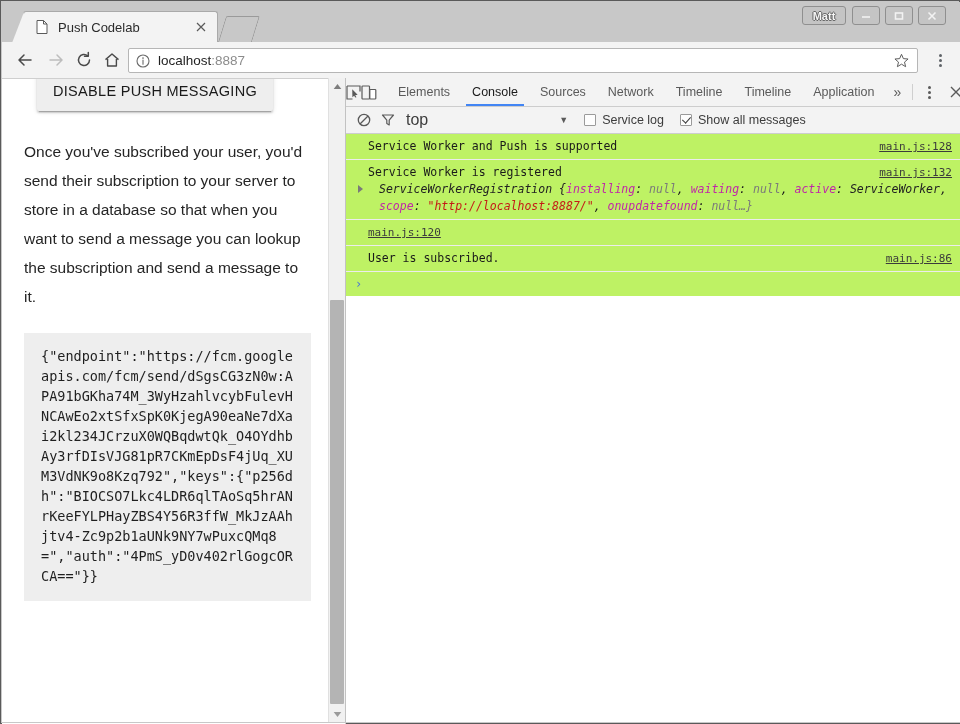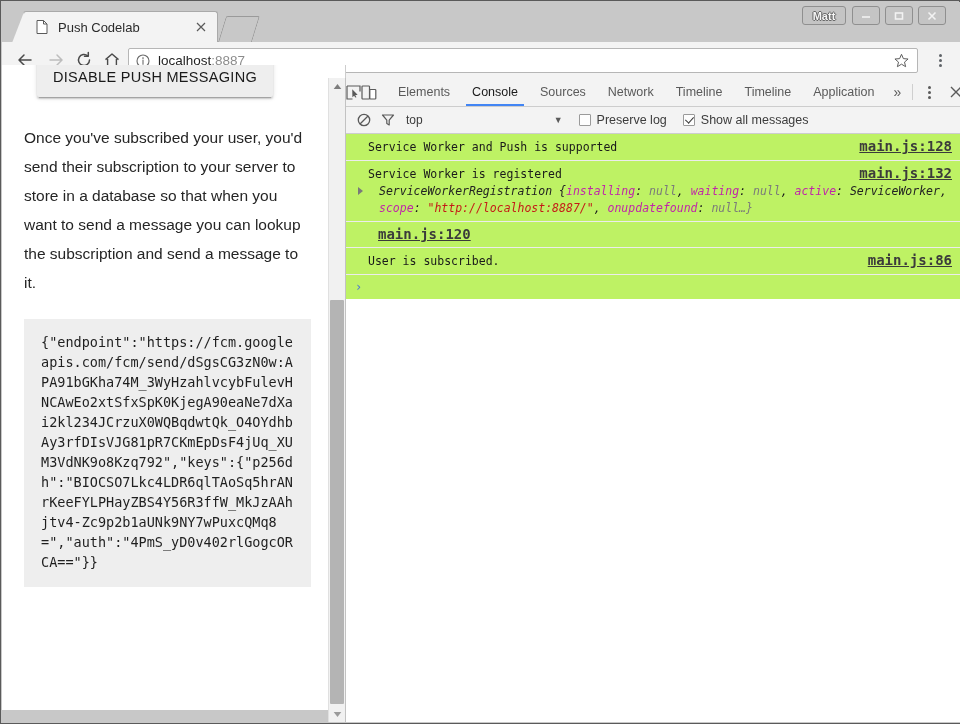--- a/index.html
+++ b/index.html
@@ -189,21 +189,21 @@
     gap: 2px;
   }
   .chrome-menu i {
     display:block; width:3px; height:3px;
     border-radius:50%; background:#5f6368;
   }
 
   
   .viewport {
     position: absolute;
-    left: 1px; top: 64px;
+    left: 1px; top: 78px;
     width: 343px; height: 645px;
     background: #ffffff;
     overflow: hidden;
     border-right: 1px solid #cdcdcd;
   }
   .page {
     position: absolute;
     left: 0; top: 0;
     width: 327px;
     padding: 0 22px;
@@ -355,21 +355,21 @@
     border-bottom: 1px solid #cdcdcd;
     display: flex;
     align-items: center;
     padding: 0 6px;
   }
   .con-tb-icon {
     width: 24px; height: 24px;
     display:flex; align-items:center; justify-content:center;
   }
   .con-context {
-    font-size: 12px;
+    font-size: 16px;
     color: #3c3c3c;
     margin-left: 6px;
   }
   .con-caret {
     margin-left: 131px;
     color: #5a5a5a;
     font-size: 9px;
   }
   .con-check {
     display: flex;
@@ -415,23 +415,22 @@
   }
   .msg-line {
     display: flex;
     align-items: baseline;
   }
   .msg-text { flex: 1; white-space: pre-wrap; }
   .msg-src {
     color: #3b3b3b;
     text-decoration: underline;
     white-space: nowrap;
-    margin-left: 10px;
-    font-size: 14px;
-    font-weight: bold;
+    margin-left: 0;
+    font-size: 11px;
   }
   .obj-row {
     position: relative;
     padding-left: 11px;
     font-style: italic;
     line-height: 17px;
   }
   .obj-arrow {
     position: absolute;
     left: -10px; top: 4px;
@@ -637,21 +636,21 @@
       <div class="con-tb-icon">
         <svg width="14" height="14" viewBox="0 0 14 14">
           <path d="M1.5 2 H12.5 L8.2 7.2 V12 L5.8 10.6 V7.2 Z" fill="none" stroke="#5a5a5a" stroke-width="1.2" stroke-linejoin="round"></path>
         </svg>
       </div>
       <span class="con-context">top</span>
       <span class="con-caret">▼</span>
 
       <label class="con-check">
         <span class="cbox"></span>
-        <span>Preserve log</span>
+        <span>Service log</span>
       </label>
       <label class="con-check">
         <span class="cbox checked"></span>
         <span>Show all messages</span>
       </label>
     </div>
 
     <div class="con-body">
 
       <div class="msg">

